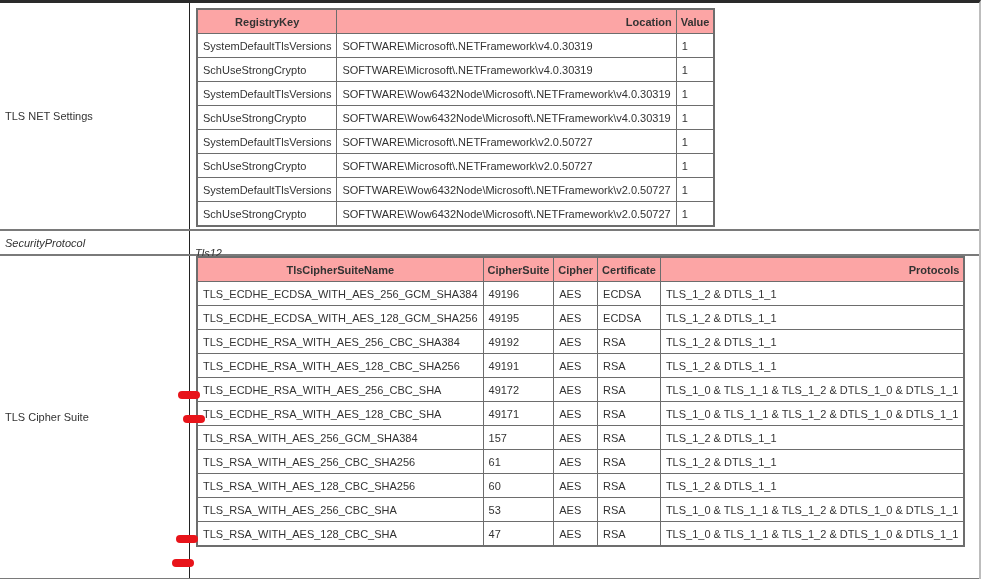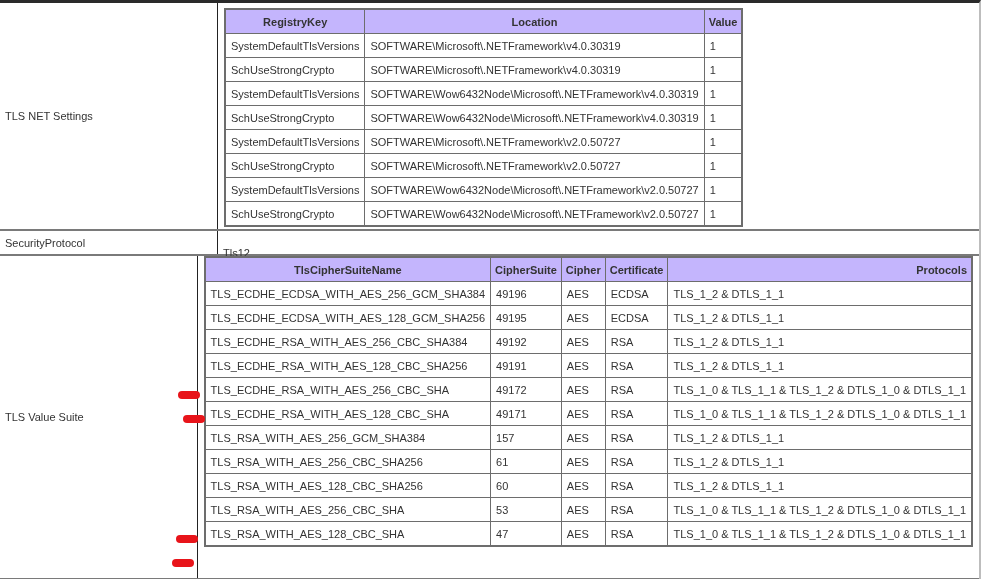--- a/index.html
+++ b/index.html
@@ -11,47 +11,47 @@
     .outer {
       position: absolute; left: 0; top: 0; width: 979px;
       border-top: 3px solid #2a2a2a;
       border-right: 2px solid #bdbdbd;
     }
     .orow {
       display: flex; border-bottom: 2px solid #7a7a7a; position: relative;
     }
     .orow:last-child { border-bottom: 1px solid #7a7a7a; }
     .olabel {
-      width: 218px; border-right: 1px solid #222; box-sizing: border-box;
+      width: 190px; border-right: 1px solid #222; box-sizing: border-box;
       display: flex; align-items: center; padding-left: 5px;
       font-size: 11px; color: #333; text-align: center;
     }
     .ovalue {
       flex: 1; padding: 5px 6px; box-sizing: border-box; position: relative;
     }
     .ovalue.simple { padding: 16px 6px 5px 5px; line-height: 12px; }
 
     table.inner {
       border-collapse: collapse;
       border: 2px solid #6d6d6d;
       font-size: 11px; color: #333;
     }
     table.inner th {
-      background: #c4b5fd; font-weight: bold; color: #333;
+      background: #fca5a5; font-weight: bold; color: #333;
       border: 1px solid #6d6d6d; height: 23px; padding: 0 4px;
       text-align: center; font-size: 11px;
     }
     table.inner td {
       border: 1px solid #6d6d6d; height: 23px; padding: 0 5px;
       text-align: left; white-space: nowrap;
     }
 
     #reg-table { width: 511px; }
     #reg-table .c1 { width: 128px; }
-    #reg-table .c2 { width: 322px; }
+    #reg-table .c2 { width: 322px; text-align: right; }
     #reg-table .c3 { width: 30px; }
 
     #cipher-table { width: 753px; }
     #cipher-table .c1 { width: 258px; }
     #cipher-table .c2 { width: 66px; margin-left: 20px; }
     #cipher-table .c3 { width: 37px; }
     #cipher-table .c4 { width: 59px; margin-left: 20px; }
     #cipher-table .c5 { width: 283px; text-align: right; }
 
     .red-mark {
@@ -114,27 +114,27 @@
             <tr>
               <td>SchUseStrongCrypto</td>
               <td>SOFTWARE\Wow6432Node\Microsoft\.NETFramework\v2.0.50727</td>
               <td>1</td>
             </tr>
           </tbody>
       </table>
     </div>
   </div>
 
-  <div class="orow" style="height:23px;">
+  <div class="orow" style="height:23px;font-style:italic;">
     <div class="olabel">SecurityProtocol</div>
     <div class="ovalue simple">Tls12</div>
   </div>
 
   <div class="orow" style="height:322px;">
-    <div class="olabel">TLS Value Suite</div>
+    <div class="olabel">TLS Cipher Suite</div>
     <div class="ovalue" style="padding:0 6px;">
       <table class="inner" id="cipher-table">
         <thead>
           <tr>
             <th class="c1">TlsCipherSuiteName</th>
             <th class="c2">CipherSuite</th>
             <th class="c3">Cipher</th>
             <th class="c4">Certificate</th>
             <th class="c5">Protocols</th>
           </tr>

